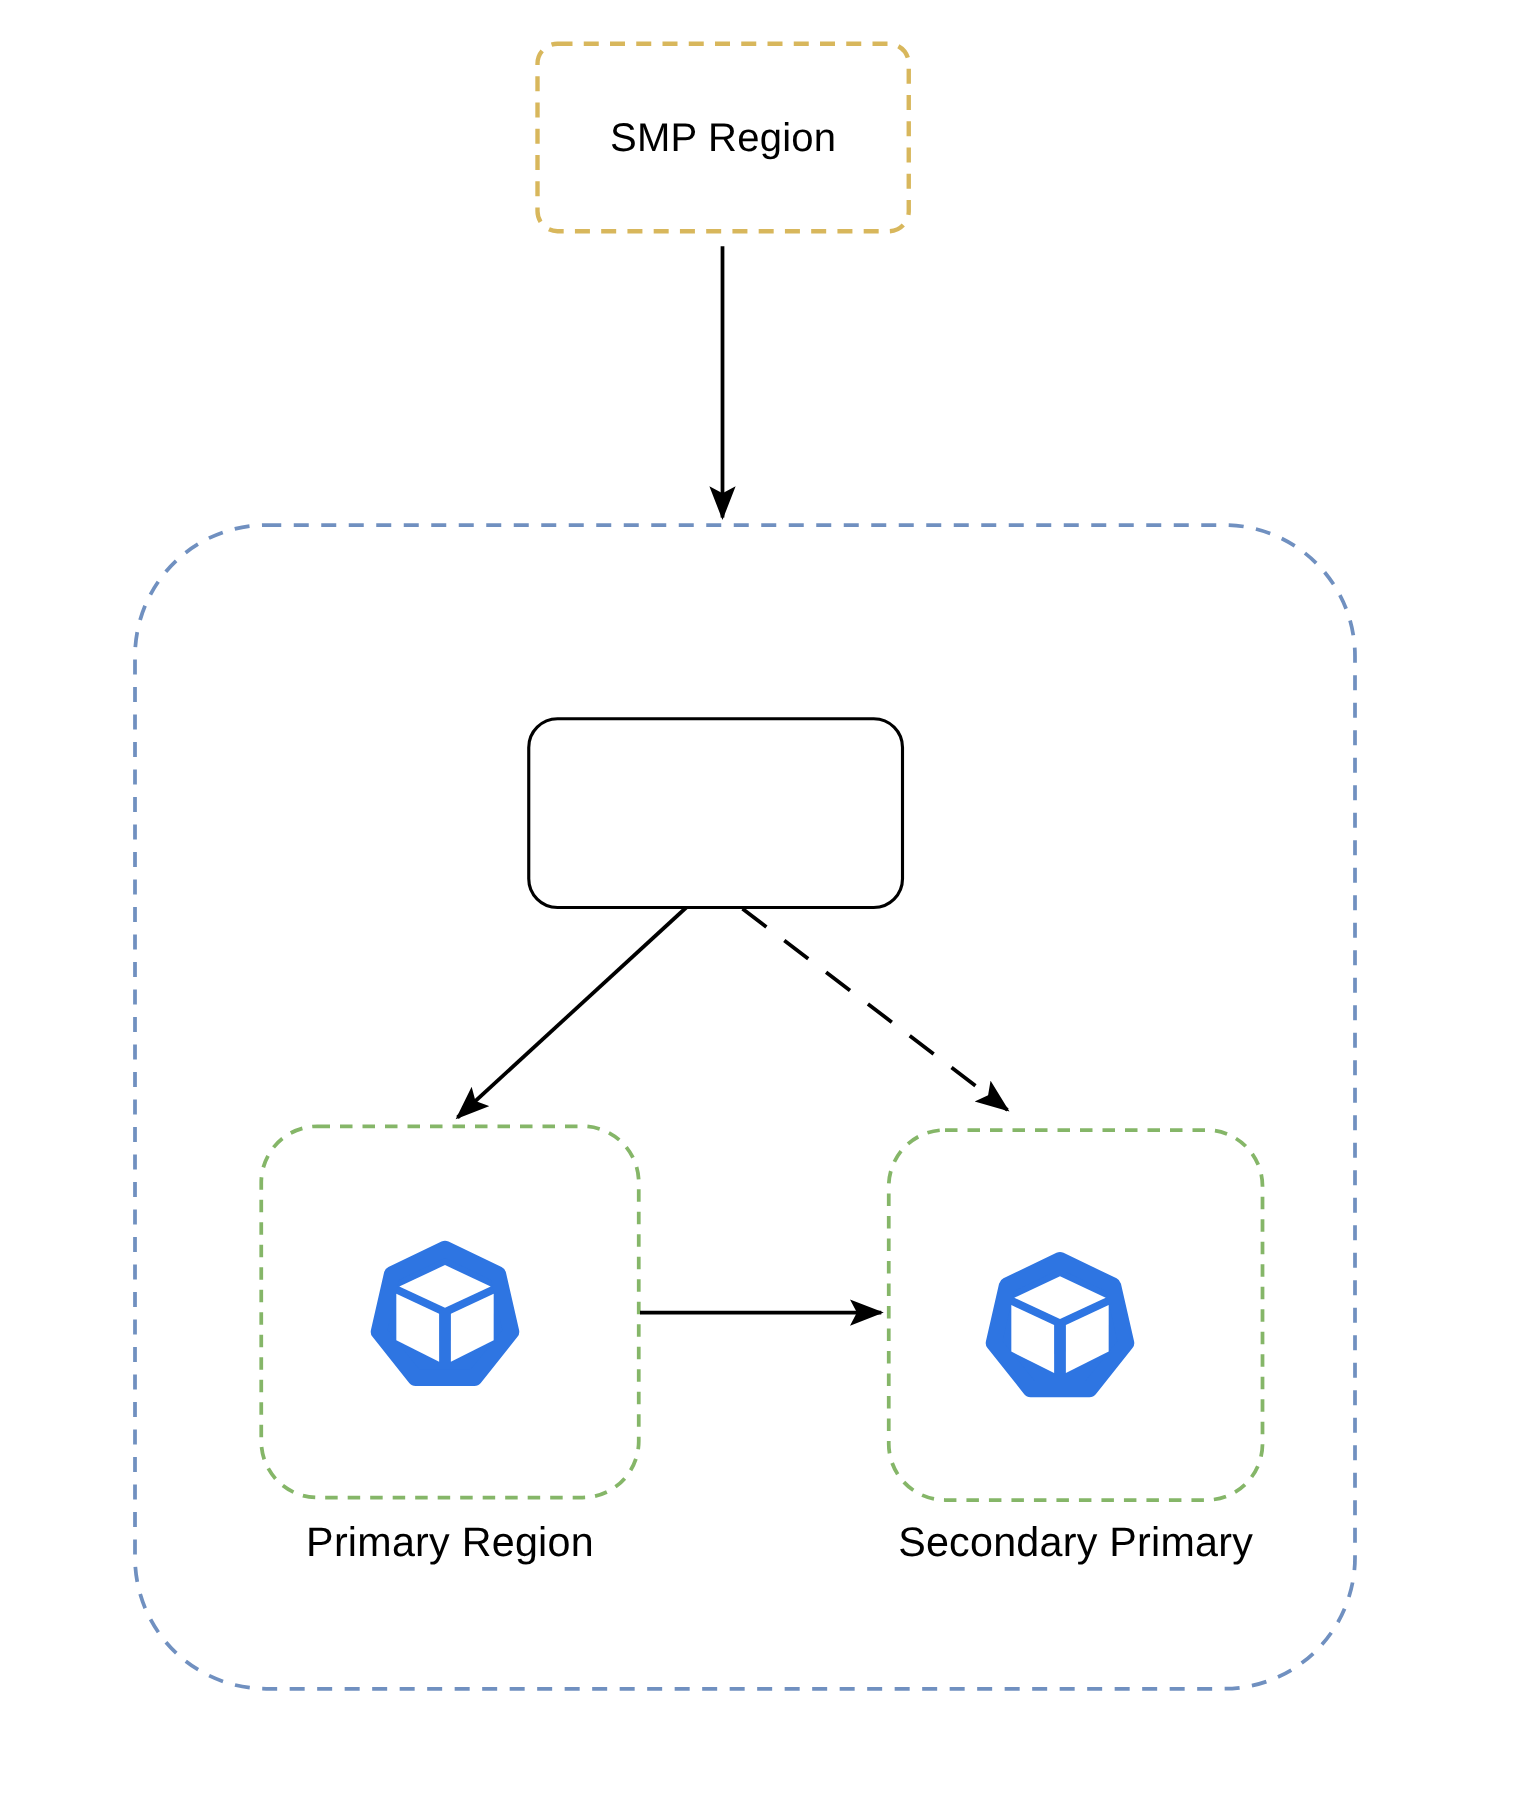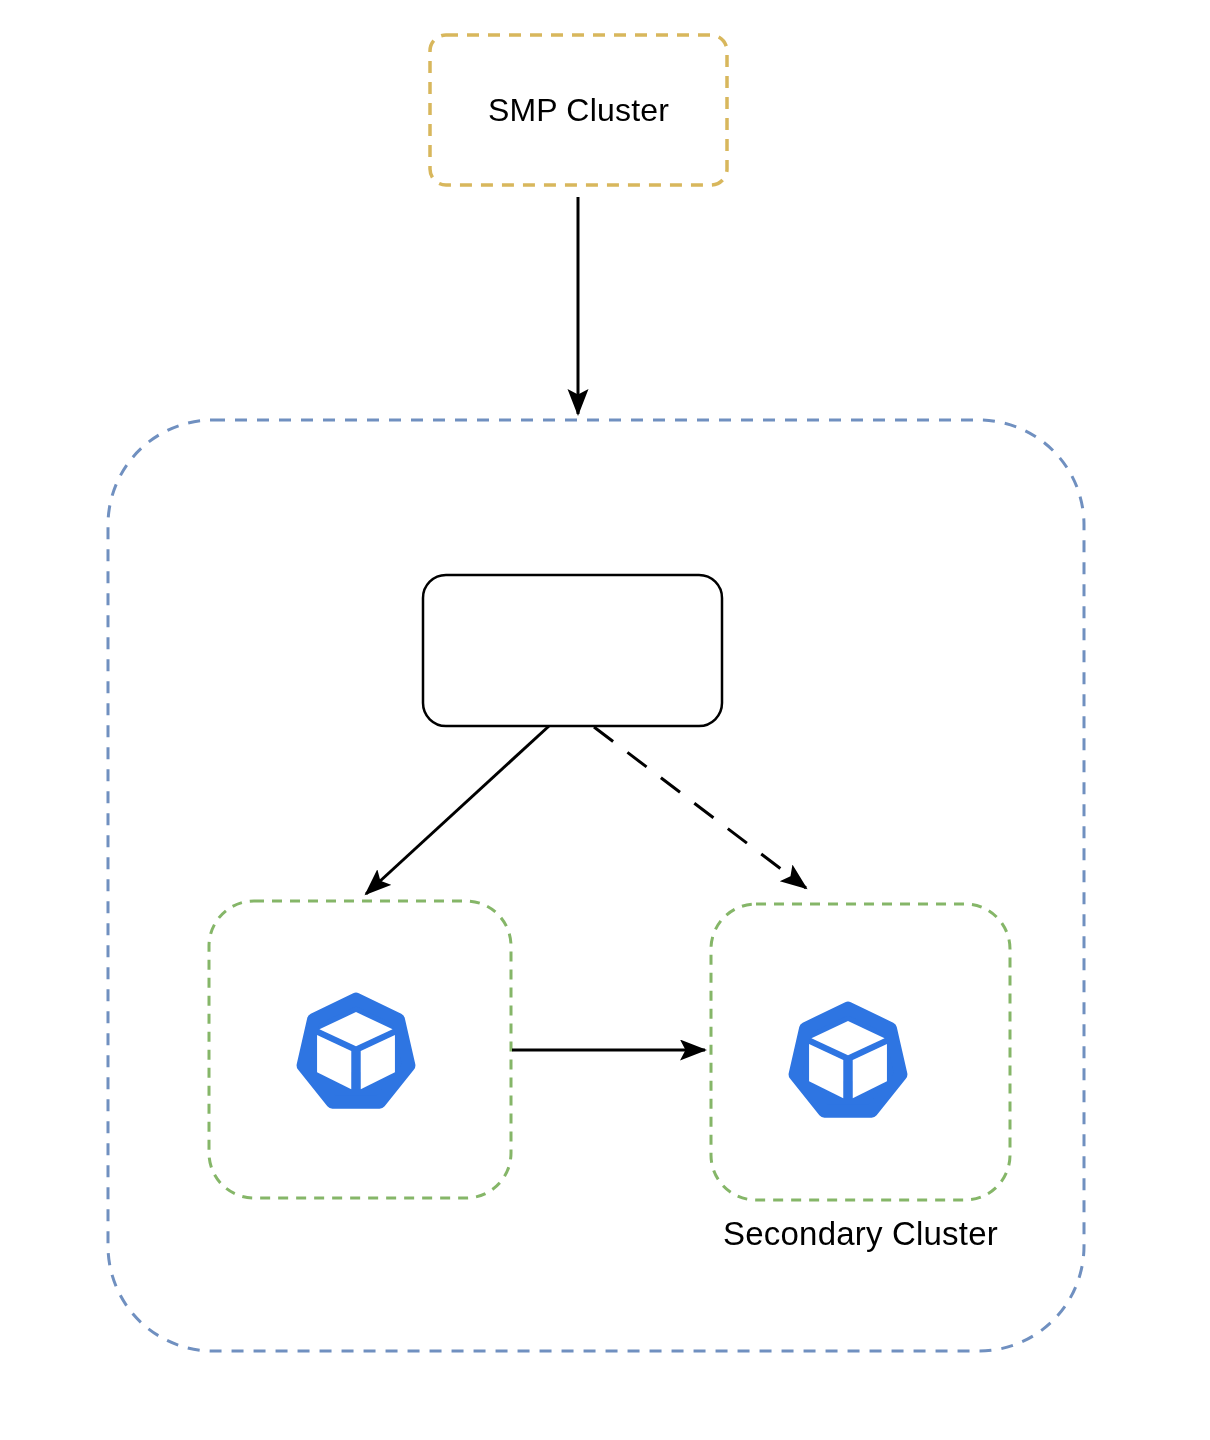--- a/index.html
+++ b/index.html
@@ -77,19 +77,20 @@
     </g>
 
     <g transform="translate(789,1001) scale(1.18)">
       <path d="M50,6 L85.96,23.32 L94.85,62.24 L69.96,93.45 L30.04,93.45 L5.15,62.24 L14.04,23.32 Z" fill="#2E75E2" stroke="#2E75E2" stroke-width="11" stroke-linejoin="round"></path>
       <path d="M50,17 L81,31.5 L50,46 L19,31.5 Z" fill="#ffffff"></path>
       <path d="M17,36.5 L46,50 L46,82.5 L17,68 Z" fill="#ffffff"></path>
       <path d="M83,36.5 L54,50 L54,82.5 L83,68 Z" fill="#ffffff"></path>
     </g>
   </svg>
 
-  <div class="node-label label-smp">SMP Cluster</div>
+  <div class="node-label label-smp">SMP Region</div>
 
 
+  <div class="node-label label-region label-primary">Primary Region</div>
 
-  <div class="node-label label-region label-secondary">Secondary Cluster</div>
+  <div class="node-label label-region label-secondary">Secondary Primary</div>
 
 </div>
 
 </body></html>

